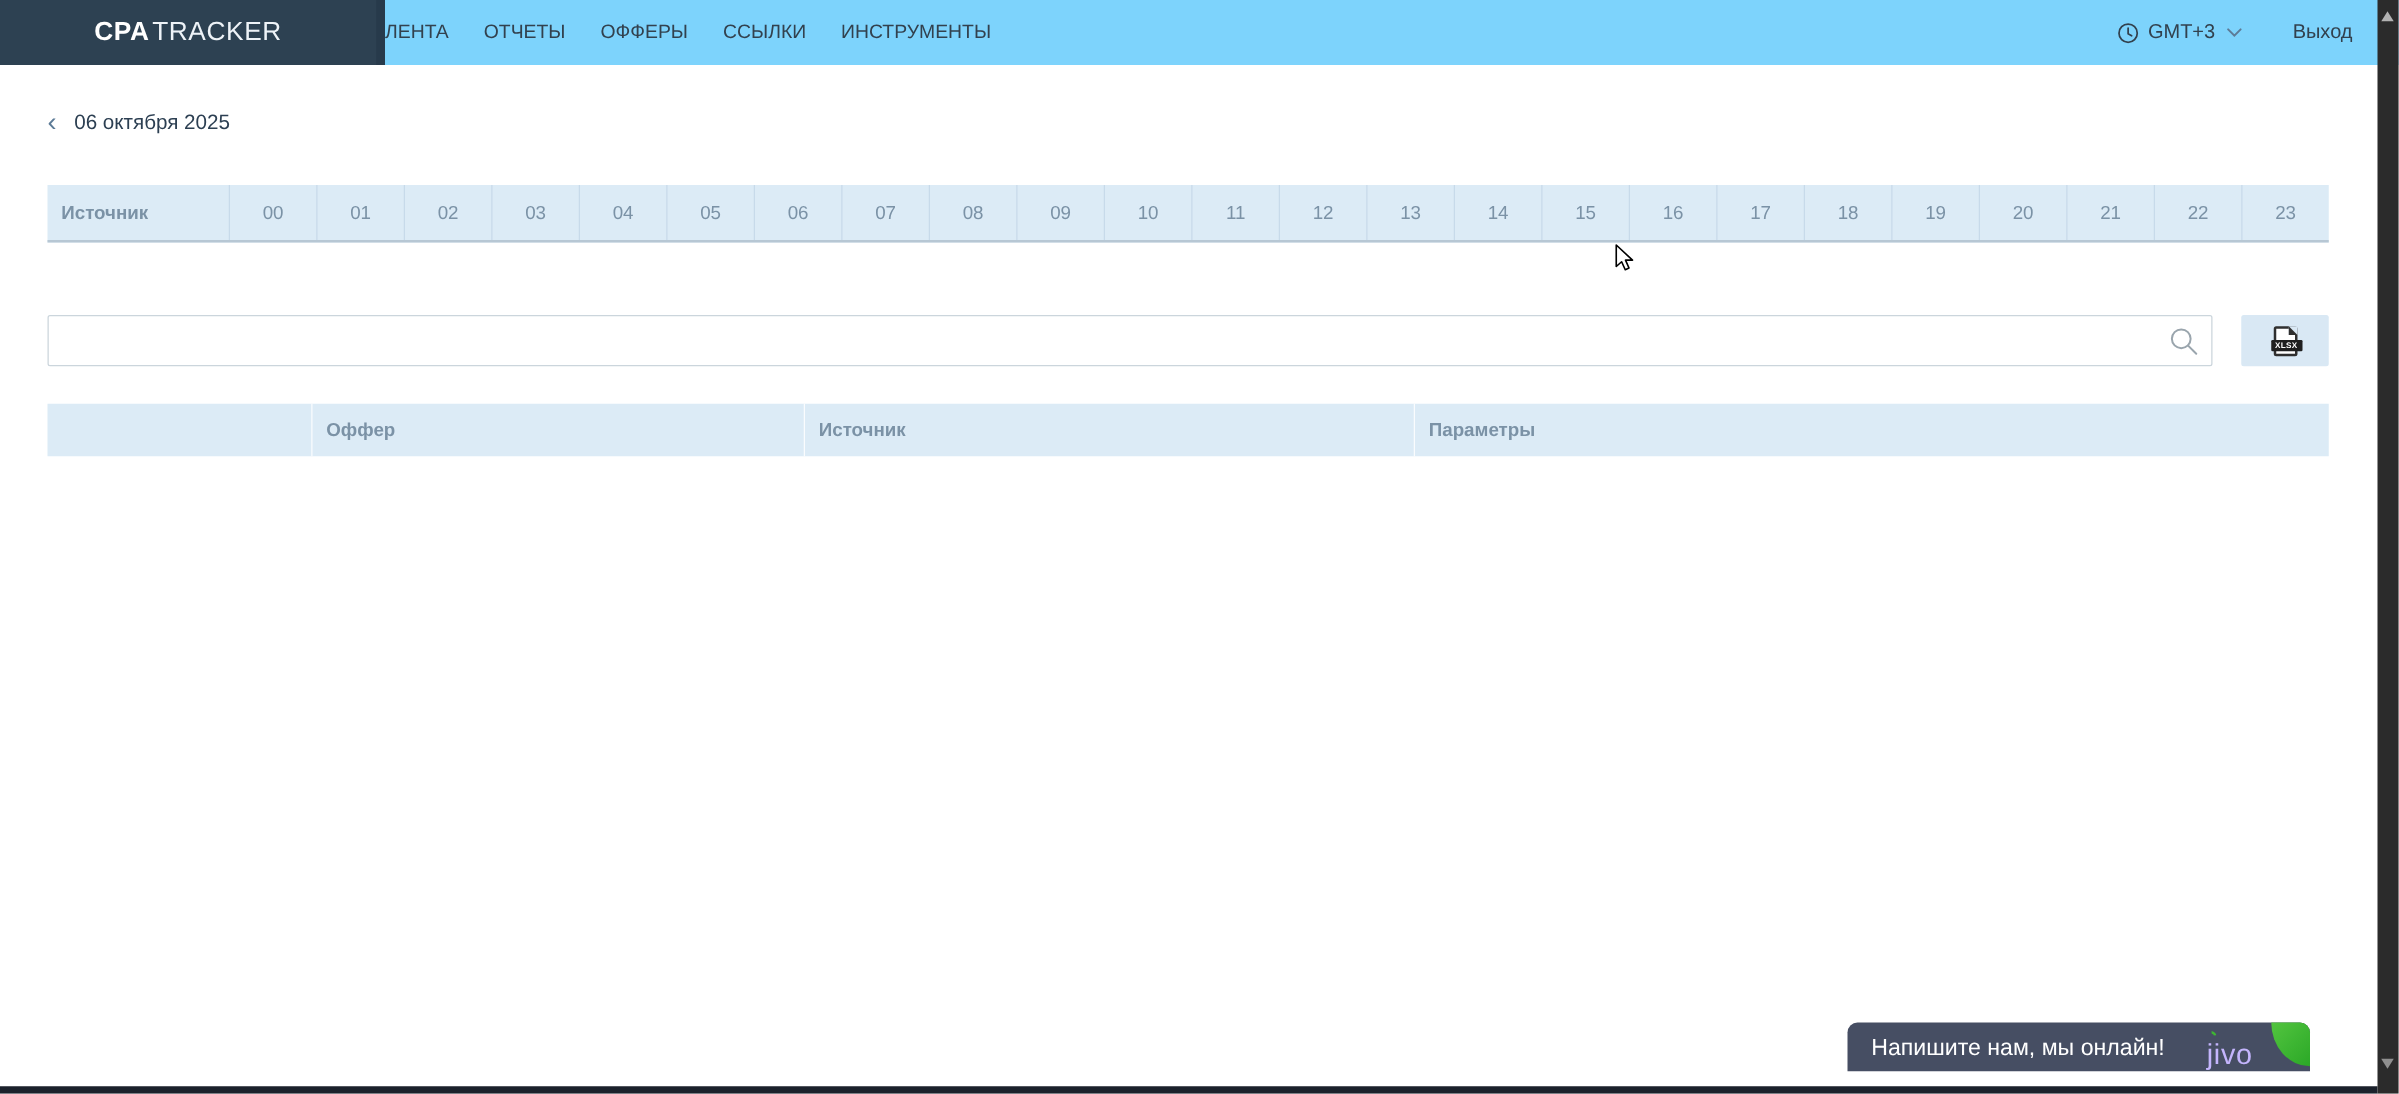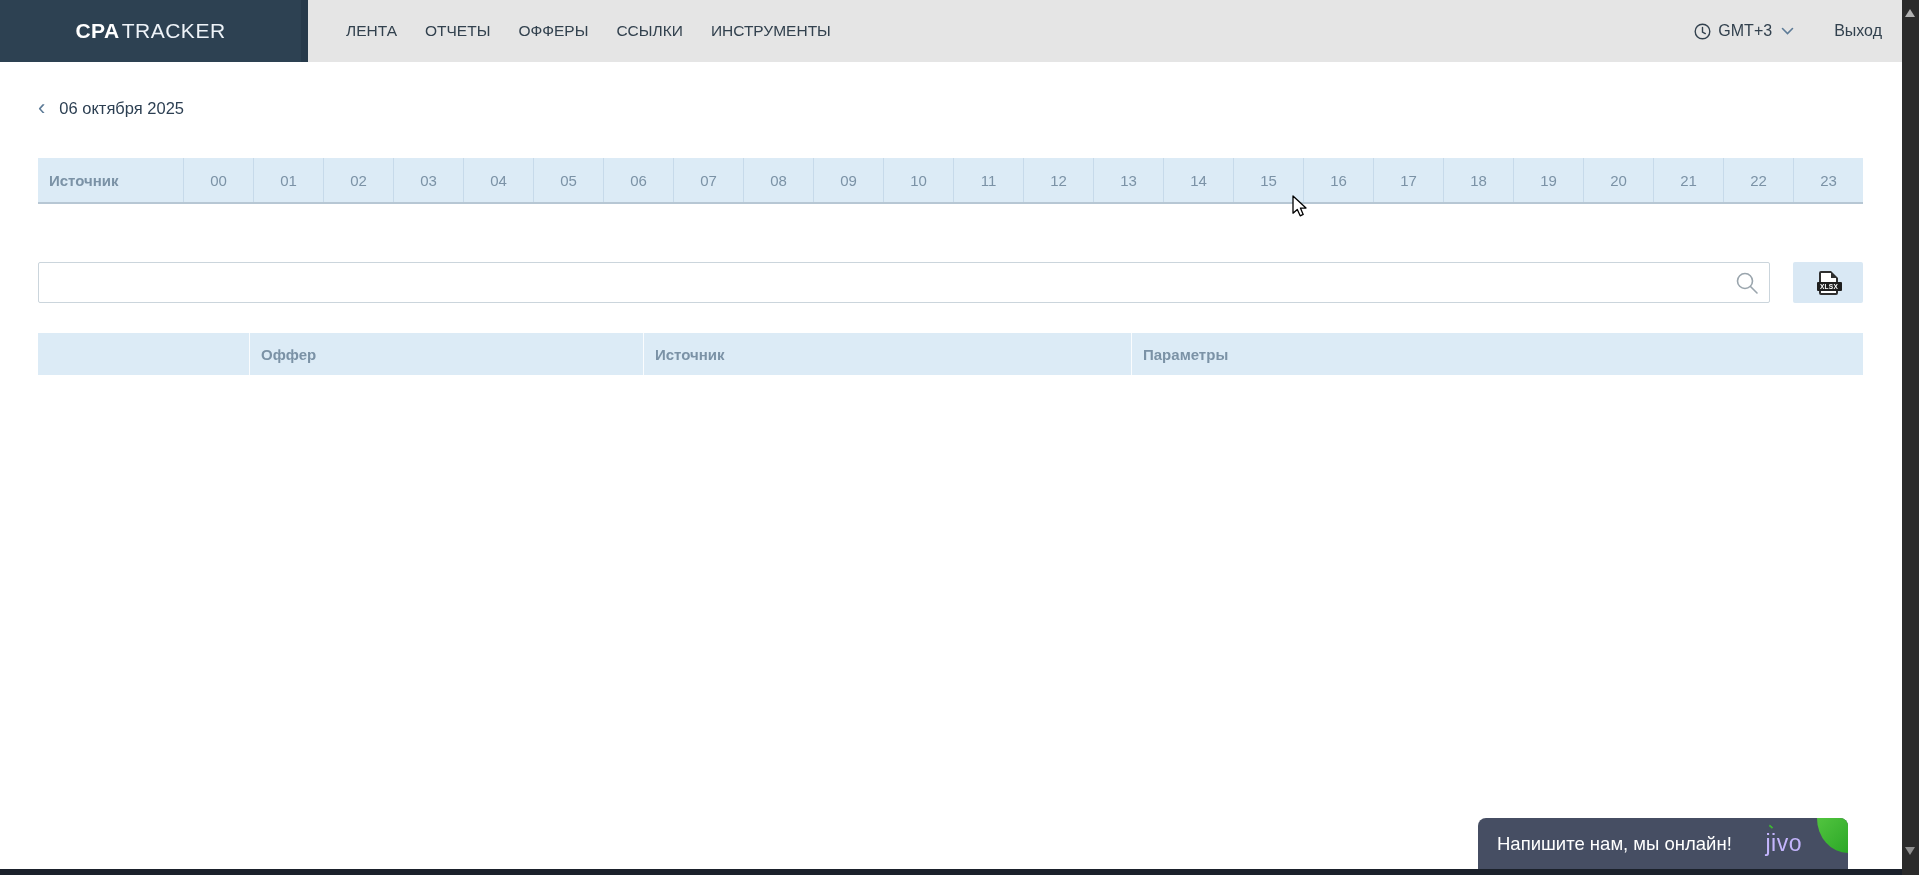--- a/index.html
+++ b/index.html
@@ -1,25 +1,25 @@
 <!DOCTYPE html>
 <html><head>
 <meta charset="utf-8">
 <style>
   * { box-sizing: border-box; margin: 0; padding: 0; }
   html, body { width: 1919px; height: 875px; overflow: hidden; }
   body { font-family: "Liberation Sans", sans-serif; background: #ffffff; position: relative; }
 
   
-  .topbar { height: 62px; display: flex; align-items: stretch; background: #e5e5e5; }
+  .topbar { height: 52px; display: flex; align-items: stretch; background: #7dd3fc; }
   .logo-block { width: 308px; background: #2d4152; border-right: 7px solid #273a4b;
                 display: flex; align-items: center; justify-content: center; flex: none; cursor: pointer; }
   .logo-bold { color: #ffffff; font-weight: bold; font-size: 21px; letter-spacing: 0.5px; }
   .logo-light { color: #eef3f8; font-weight: 300; font-size: 21px; letter-spacing: 0.5px; margin-left: 2px; }
-  .topnav { display: flex; align-items: center; padding-left: 38px; }
+  .topnav { display: flex; align-items: center; }
   .nav-item { font-size: 15.5px; color: #32414e; margin-right: 28px; cursor: pointer; white-space: nowrap; }
   .topbar-right { margin-left: auto; display: flex; align-items: center; padding-right: 37px; }
   .tz-group { display: flex; align-items: center; cursor: pointer; }
   .tz-label { font-size: 16px; color: #32414e; margin: 0 9px 0 7px; }
   .logout { font-size: 16px; color: #32414e; margin-left: 40px; cursor: pointer; }
 
   
   .content { padding: 0 56px 0 38px; }
 
   .date-row { position: relative; margin-top: 26px; height: 40px;
@@ -54,21 +54,21 @@
   .dcol { display: flex; align-items: center; padding-left: 11px; font-weight: bold;
           font-size: 15px; color: #7b92a6; border-left: 1px solid rgba(255,255,255,0.85); }
   .dcol:first-child { border-left: none; }
   .dcol-0 { width: 211px; flex: none; }
   .dcol-1 { width: 394px; flex: none; }
   .dcol-2 { width: 488px; flex: none; }
   .dcol-3 { width: 614px; flex: none; }
   .dcol-4 { flex: 1; }
 
   
-  .chat-widget { position: absolute; left: 1478px; top: 818px; width: 370px; height: 51px;
+  .chat-widget { position: absolute; left: 1478px; top: 818px; width: 370px; height: 39px;
                  background: #464e63; border-radius: 8px 8px 0 0; display: flex; align-items: center;
                  padding-left: 19px; cursor: pointer; z-index: 5; }
   .chat-message { color: #ffffff; font-size: 18.5px; }
   .chat-brand { position: absolute; right: 46px; top: 12px; color: #c4b5fd; font-size: 23px;
                 letter-spacing: 0.5px; font-weight: 400; }
   .chat-brand .j-accent { position: absolute; left: 1px; top: -5px; width: 7px; height: 7px;
                 border: 2px solid #3eb533; border-color: #3eb533 transparent transparent transparent;
                 border-radius: 50%; transform: rotate(40deg); }
   .chat-leaf { position: absolute; right: 0; top: 0; width: 31px; height: 35px;
                background: linear-gradient(135deg, #52c43f, #2ba827); border-radius: 0 8px 0 100%; }

